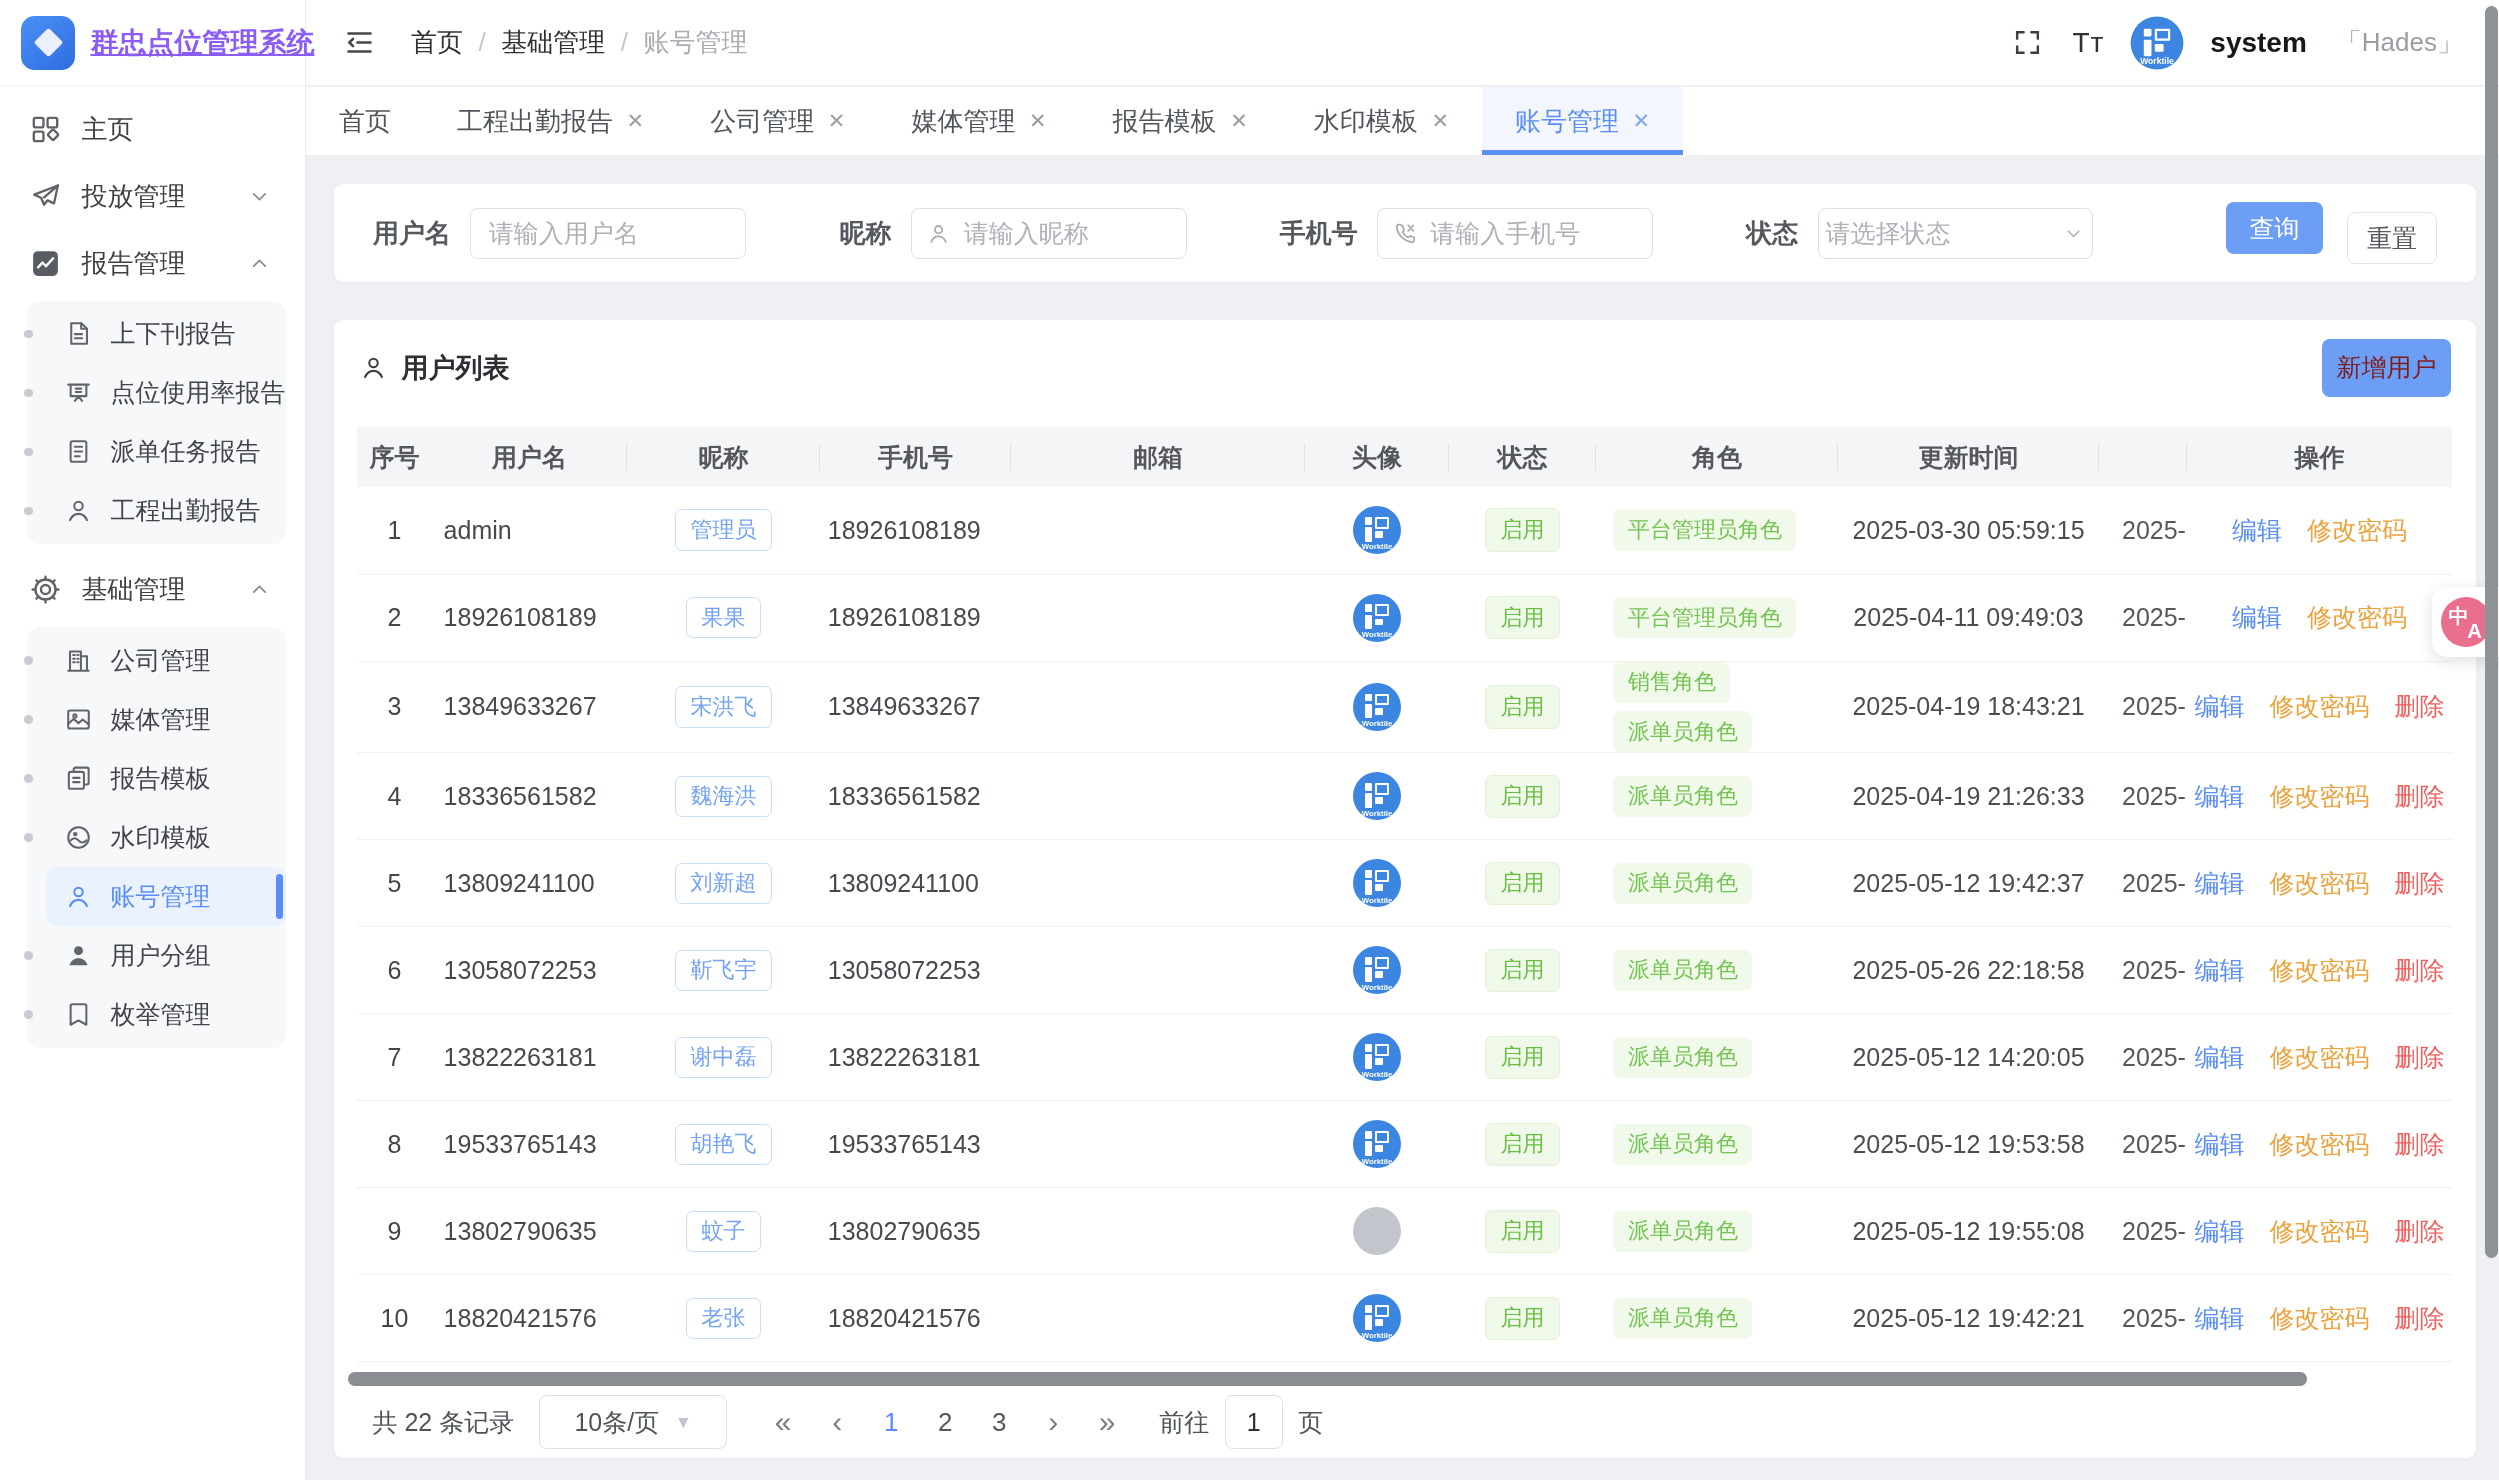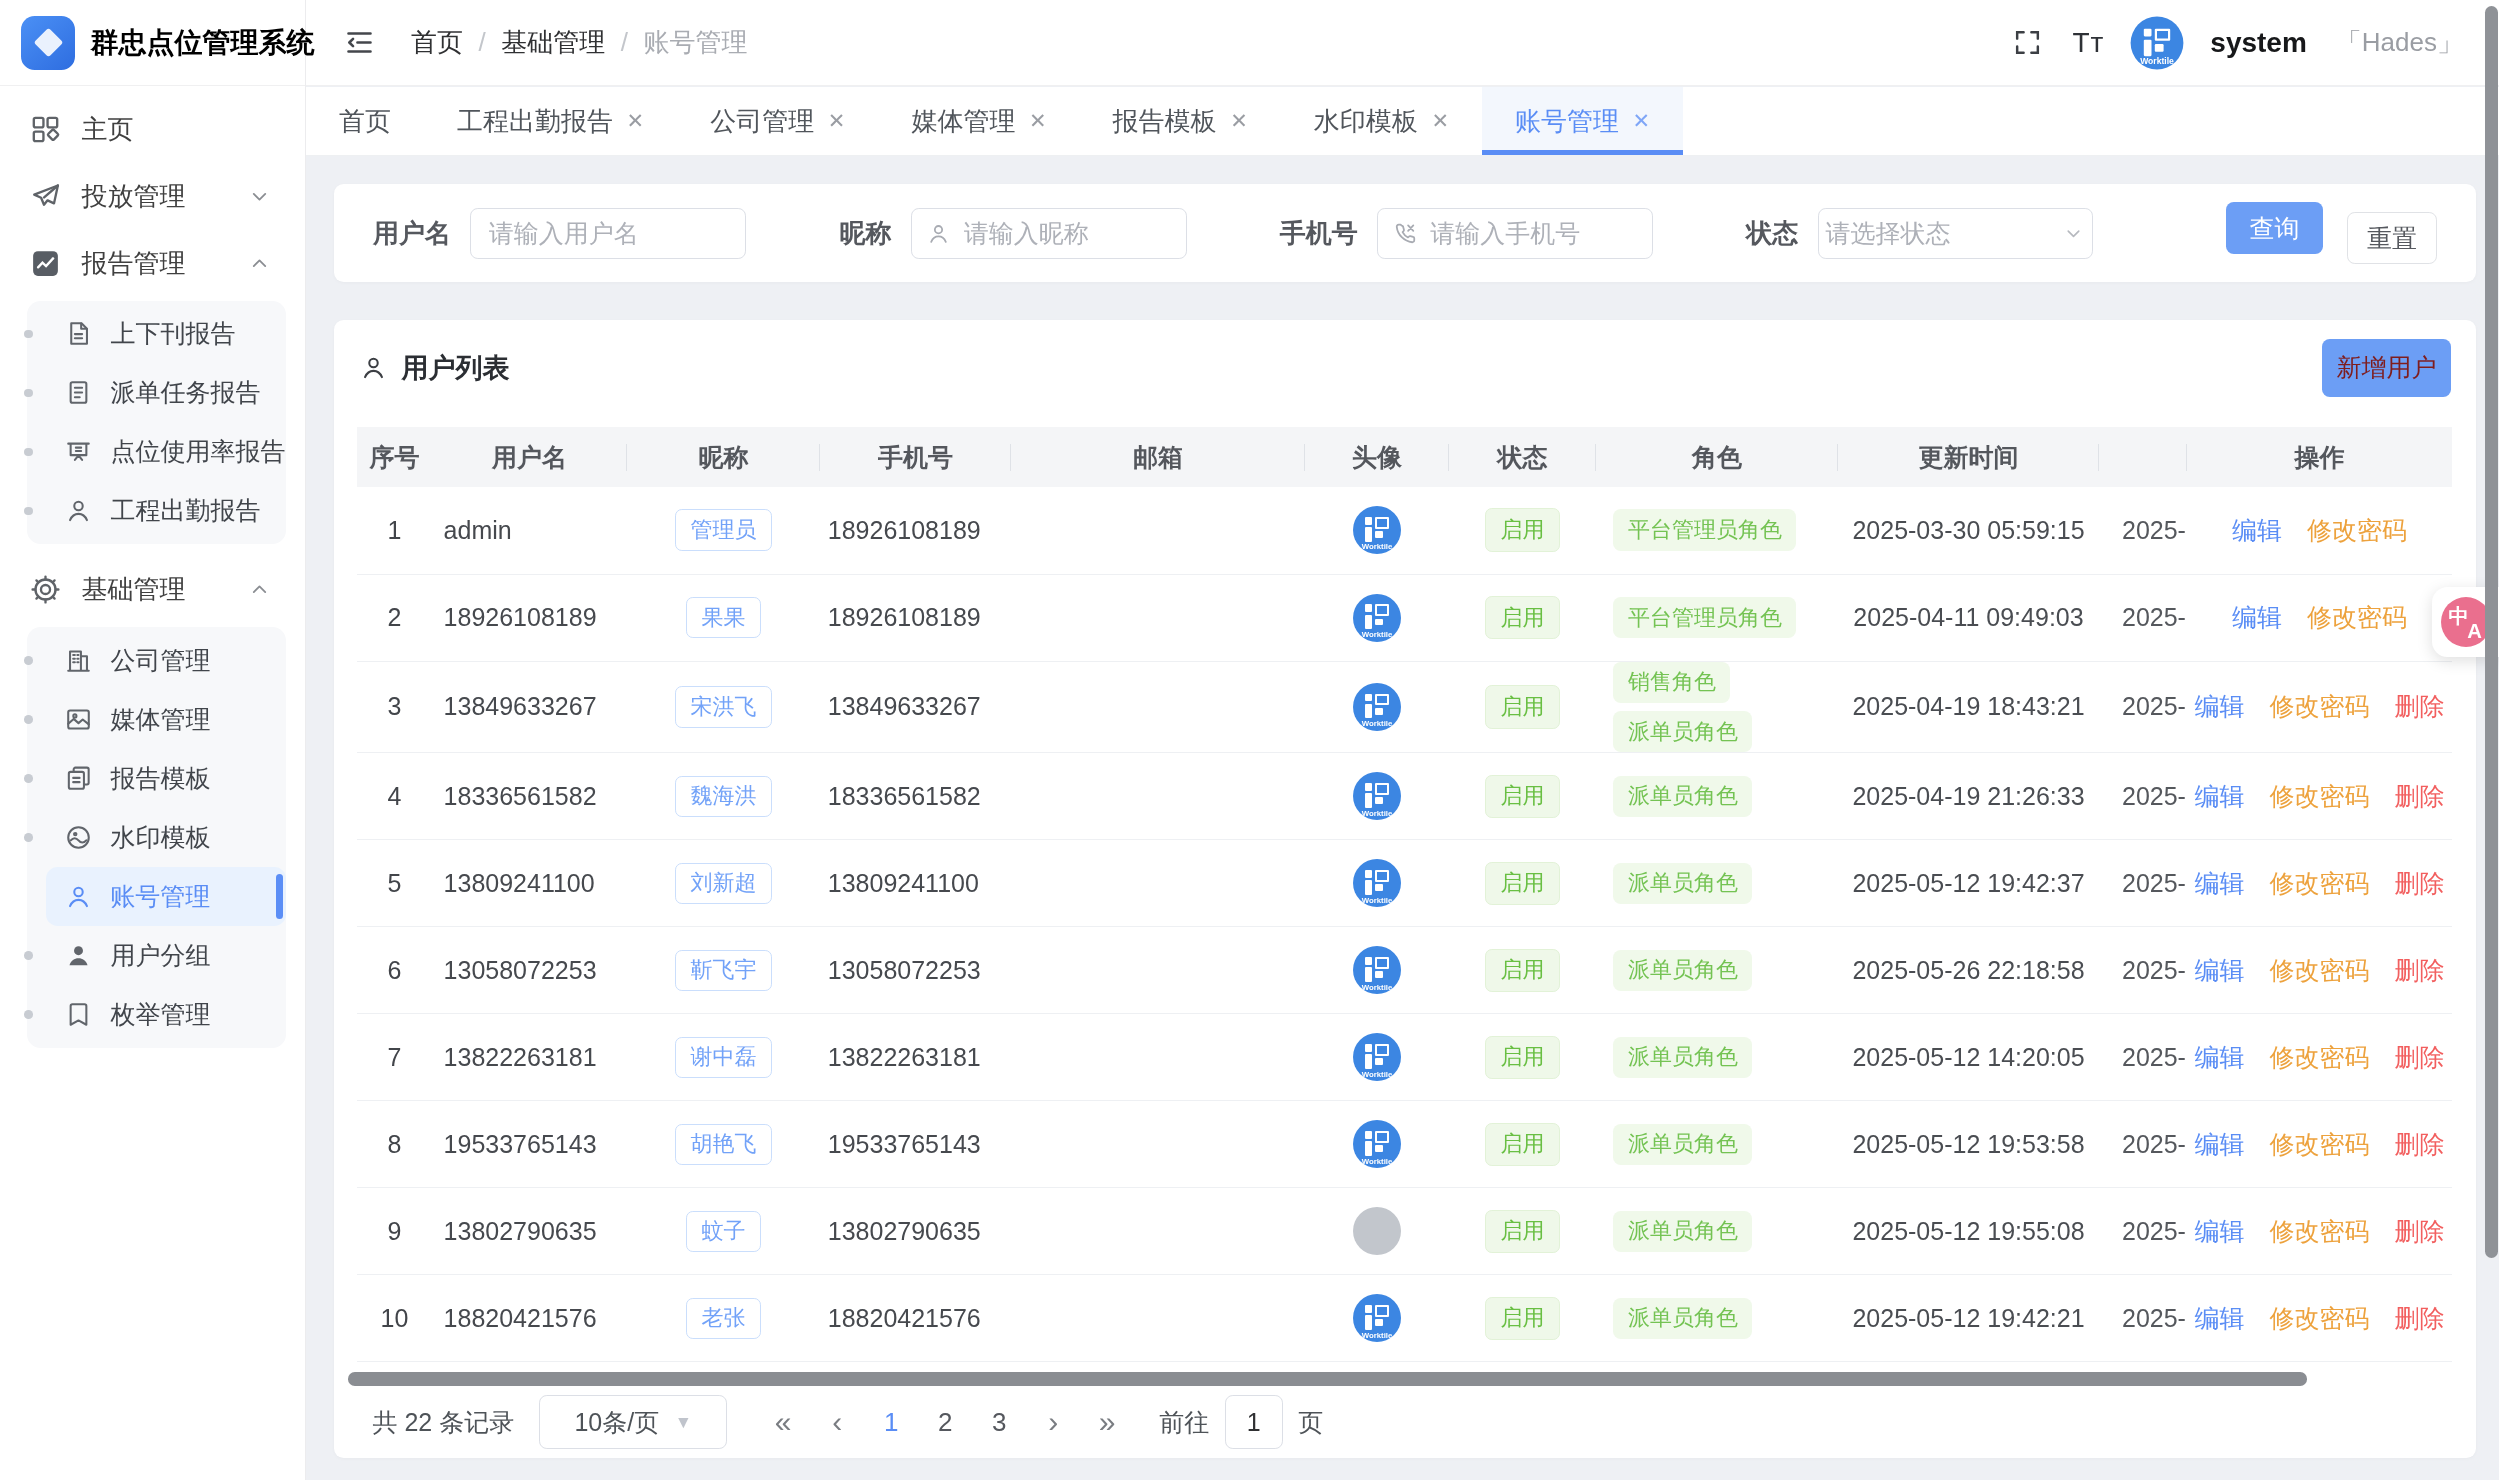--- a/index.html
+++ b/index.html
@@ -11,21 +11,21 @@
   svg { display:block; }
 
   
   .sidebar { position:absolute; left:0; top:0; width:306px; height:1480px; background:#fff;
     border-right:1px solid #ececee; z-index:10; }
   .logo-row { height:86px; display:flex; align-items:center; gap:15.5px; padding:0 21px;
     border-bottom:1px solid #f0f0f1; }
   .logo-badge { width:54px; height:54px; border-radius:13.6px; flex:none;
     background:linear-gradient(140deg,#4b90f5,#2e6de0); display:flex; align-items:center; justify-content:center; }
   .logo-badge .diamond { width:21px; height:21px; background:#eaf1fd; transform:rotate(45deg); border-radius:2.9px; }
-  .logo-title { color:#000000; font-weight:bold; font-size:28px; white-space:nowrap; }
+  .logo-title { color:#8b5cf6; font-weight:bold; font-size:28px; white-space:nowrap;text-decoration:underline; }
 
   .menu { padding-top:9.7px; }
   .side-item { height:67px; display:flex; align-items:center; gap:19.4px; padding:0 43px 0 29px;
     font-size:26px; color:#404040; position:relative; cursor:pointer; }
   .side-ic { width:33px; height:33px; color:#5f6368; flex:none; }
   .side-ic svg { width:33px; height:33px; }
   .side-chev { position:absolute; right:33px; color:#8a8d92; width:25px; height:25px; }
   .side-chev svg { width:25px; height:25px; }
 
   .sub-panel { background:#f7f8fa; border-radius:13.6px; margin:3.9px 19.4px 11.6px 27px; padding:3.9px 0; }
@@ -226,35 +226,35 @@
               <path d="M14.2 3.8V8H18.8"></path>
               <path d="M9 12.5h6M9 16h6"></path>
             </svg>
           </span>
           <span>上下刊报告</span>
         </div>
         <div class="sub-item">
           <span class="bullet"></span>
           <span class="sub-ic">
             <svg viewBox="0 0 24 24" fill="none" stroke="currentColor" stroke-width="1.7" stroke-linecap="round" stroke-linejoin="round">
+              <path d="M3.5 5.5h17M5.5 5.5h13V15h-13z"></path>
+              <path d="M9 19l3-3.8L15 19M9.8 8.8h4.4M9.8 11.6h4.4"></path>
+            </svg>
+          </span>
+          <span>点位使用率报告</span>
+        </div>
+        <div class="sub-item">
+          <span class="bullet"></span>
+          <span class="sub-ic">
+            <svg viewBox="0 0 24 24" fill="none" stroke="currentColor" stroke-width="1.7" stroke-linecap="round" stroke-linejoin="round">
               <rect x="5.5" y="3.5" width="13" height="17" rx="1.5"></rect>
               <path d="M9 8h6M9 12h6M9 16h4"></path>
             </svg>
           </span>
           <span>派单任务报告</span>
-        </div>
-        <div class="sub-item">
-          <span class="bullet"></span>
-          <span class="sub-ic">
-            <svg viewBox="0 0 24 24" fill="none" stroke="currentColor" stroke-width="1.7" stroke-linecap="round" stroke-linejoin="round">
-              <path d="M3.5 5.5h17M5.5 5.5h13V15h-13z"></path>
-              <path d="M9 19l3-3.8L15 19M9.8 8.8h4.4M9.8 11.6h4.4"></path>
-            </svg>
-          </span>
-          <span>点位使用率报告</span>
         </div>
         <div class="sub-item">
           <span class="bullet"></span>
           <span class="sub-ic">
             <svg viewBox="0 0 24 24" fill="none" stroke="currentColor" stroke-width="1.7" stroke-linecap="round" stroke-linejoin="round">
               <circle cx="12" cy="8.3" r="3.5"></circle>
               <path d="M5 20c1.5-3.6 4-5.2 7-5.2s5.5 1.6 7 5.2"></path>
             </svg>
           </span>
           <span>工程出勤报告</span>

